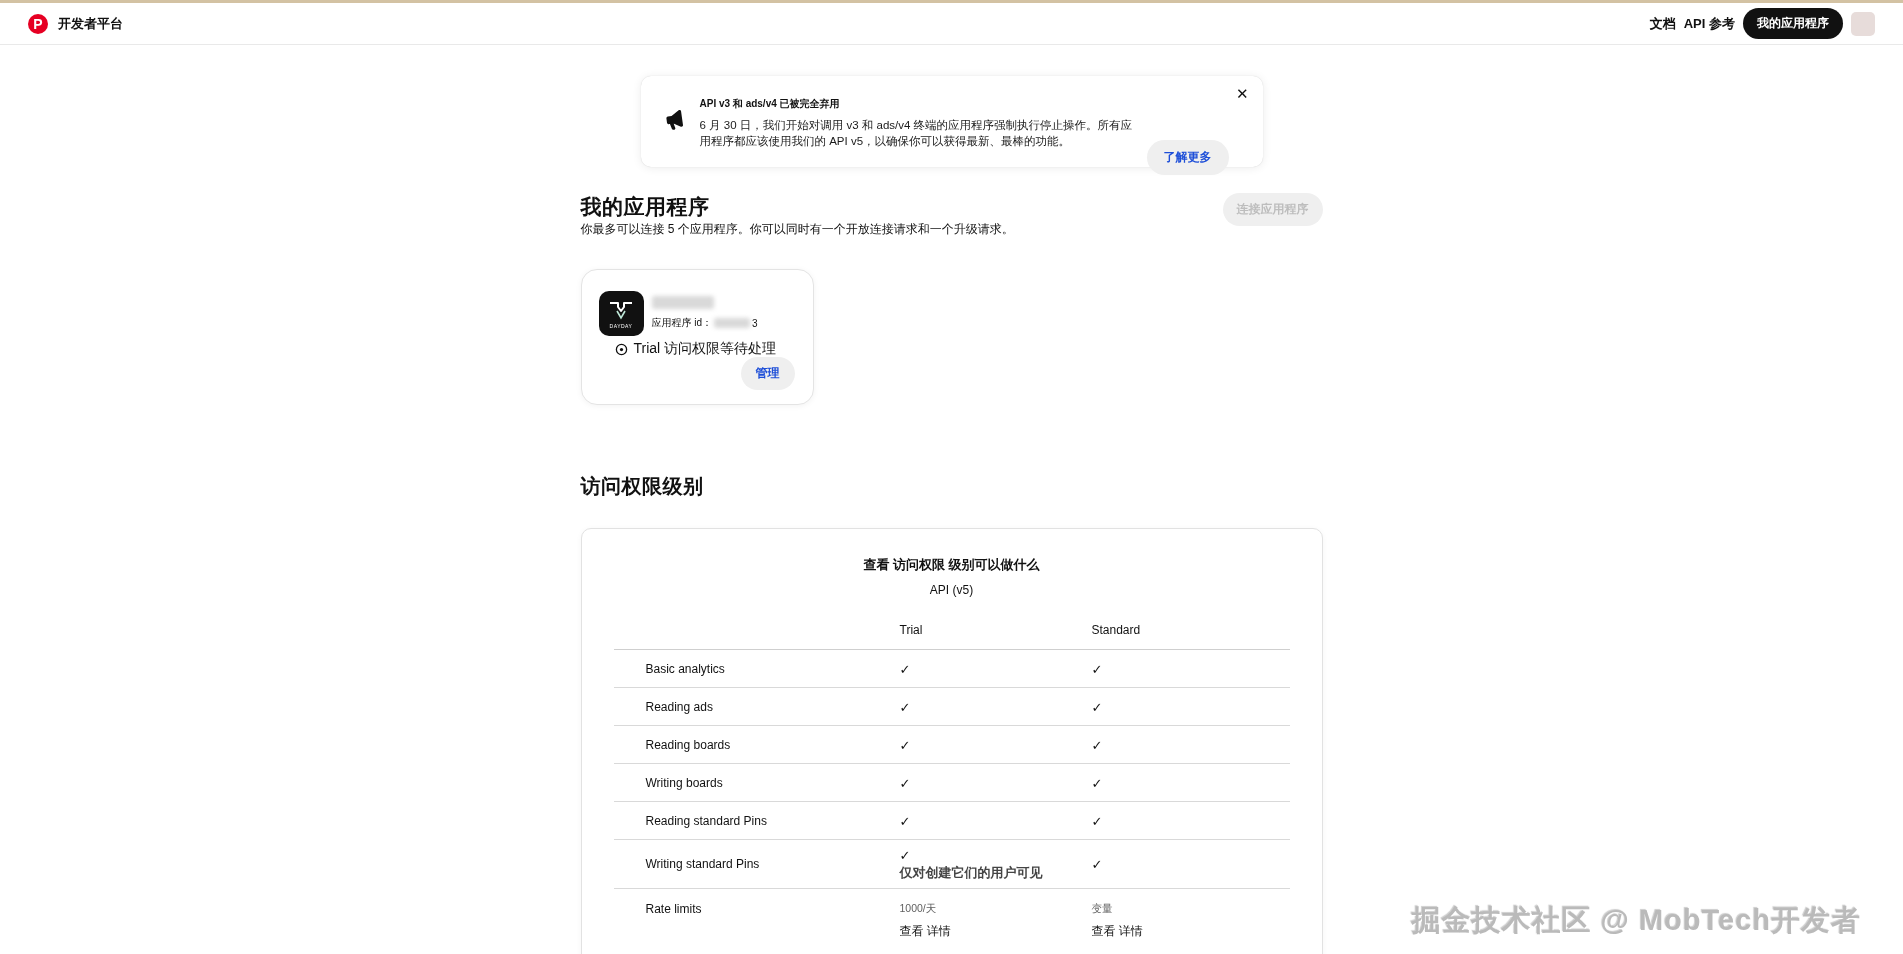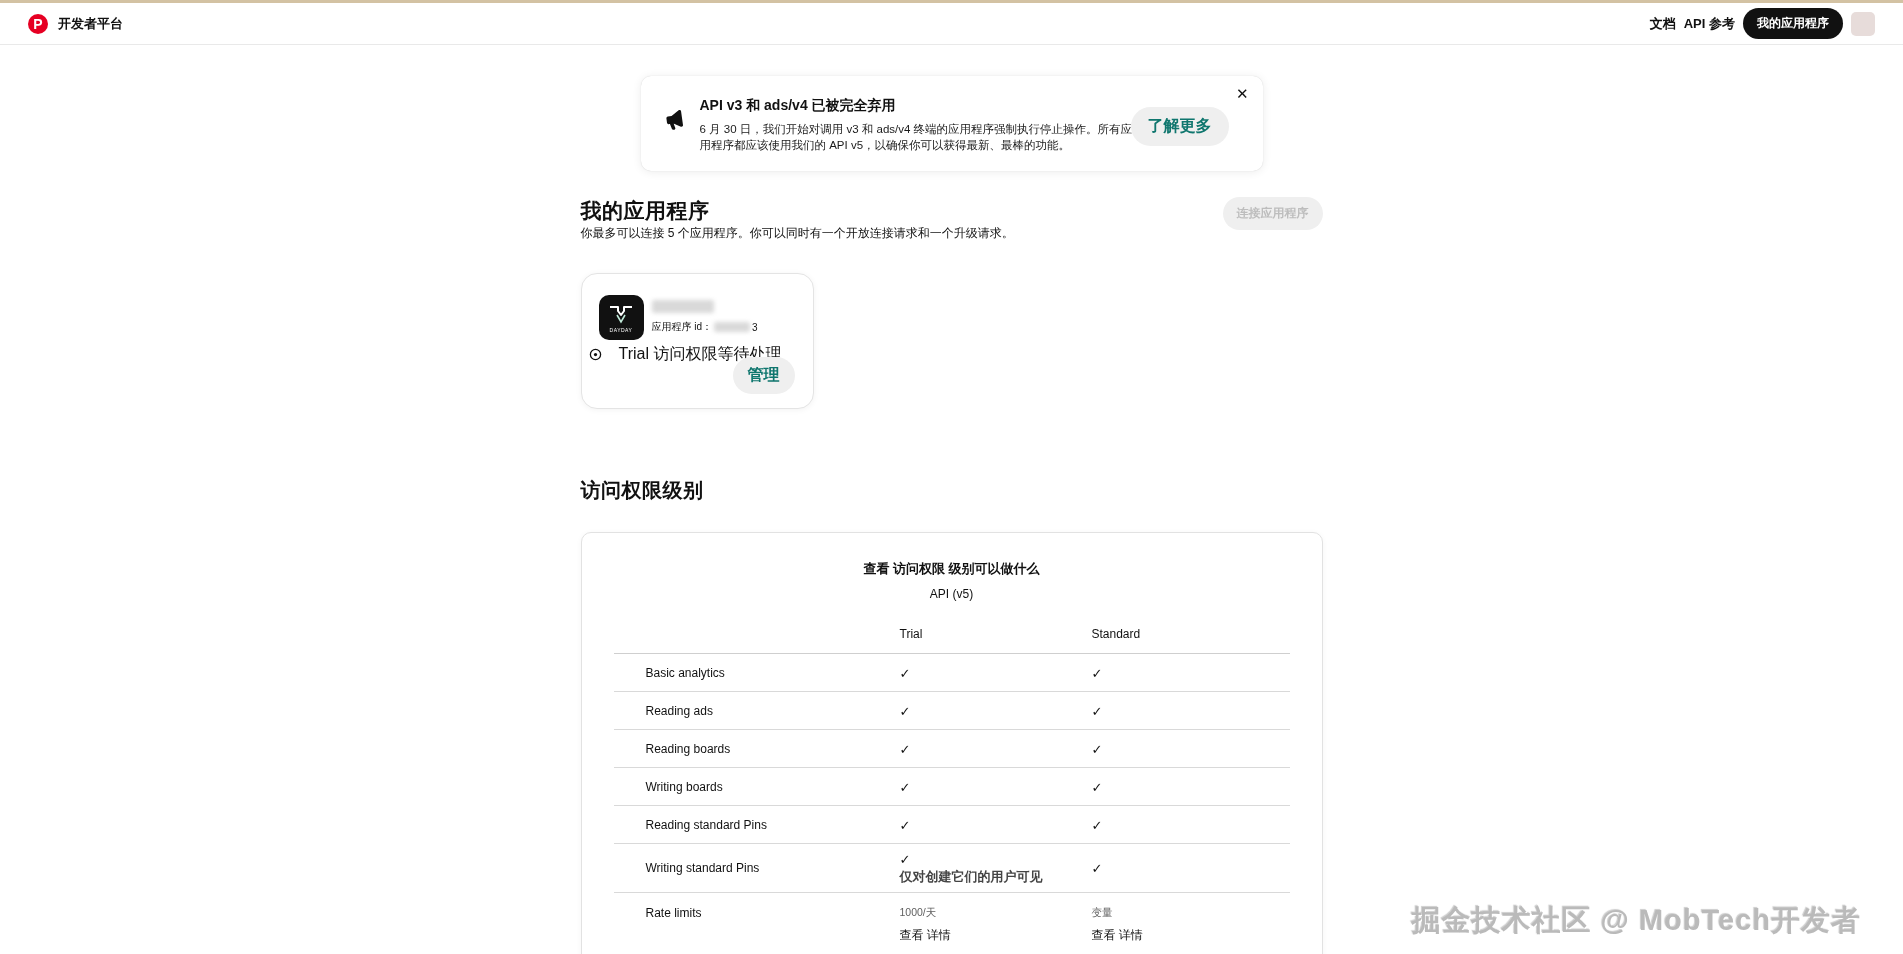--- a/index.html
+++ b/index.html
@@ -19,24 +19,24 @@
   .nav-link { font-size:13px; font-weight:bold; cursor:pointer; }
   .pill-dark { background:#111; color:#fff; font-size:12px; font-weight:bold;
                border:none; border-radius:999px; padding:7px 14px; cursor:pointer; }
   .avatar { width:24px; height:24px; border-radius:5px; background:#e7dcda; cursor:pointer; }
 
   
   .banner { position:relative; width:622px; min-height:90px; margin:31px auto 0;
             background:#fff; border-radius:10px; padding:21px 120px 18px 59px;
             box-shadow:0 0 1px rgba(0,0,0,0.18), 0 1px 10px rgba(0,0,0,0.08); }
   .banner .megaphone { position:absolute; left:24px; top:32px; transform:rotate(-8deg); }
-  .banner-title { font-size:14px; font-weight:bold; }
+  .banner-title { font-size:10px; font-weight:bold; }
   .banner-body { margin-top:6px; font-size:11.5px; line-height:16px; color:#1a1a1a; width:440px; }
-  .pill-gray { background:#efefef; color:#0f766e; font-size:16px; font-weight:bold;
-               border:none; border-radius:999px; padding:9px 17px; cursor:pointer; }
+  .pill-gray { background:#efefef; color:#1d4ed8; font-size:12px; font-weight:bold;
+               border:none; border-radius:999px; padding:9px 17px; cursor:pointer;margin-top:33px; }
   .banner .learn-more { position:absolute; right:34px; top:31px; }
   .banner .close-x { position:absolute; right:14px; top:8px; font-size:15px; font-weight:bold;
                      cursor:pointer; line-height:20px; }
 
   
   .content { width:742px; margin:0 auto; }
 
   .sec-head { position:relative; margin-top:26px; }
   .h1 { font-size:21px; font-weight:bold; letter-spacing:0.5px; }
   .sec-sub { font-size:12px; color:#111; }
@@ -51,22 +51,22 @@
   .app-icon { position:absolute; left:17px; top:21px; width:45px; height:45px;
               border-radius:10px; background:#111; display:flex; flex-direction:column;
               align-items:center; justify-content:center; }
   .app-icon svg { margin-top:3px; }
   .app-icon .icon-txt { color:#fff; font-size:5px; letter-spacing:0.5px; margin-top:2px; }
   .blur-bar { background:#d9d9d9; filter:blur(2px); border-radius:2px; }
   .app-name-blur { position:absolute; left:70px; top:26px; width:62px; height:13px; }
   .app-id-row { position:absolute; left:70px; top:46px; font-size:10px; color:#111;
                 display:flex; align-items:center; gap:2px; }
   .app-id-blur { display:inline-block; width:36px; height:10px; }
-  .app-status { position:absolute; left:7px; top:70px; display:flex; align-items:center;
-                gap:17px; font-size:16px; }
+  .app-status { position:absolute; left:33px; top:70px; display:flex; align-items:center;
+                gap:6px; font-size:14px; }
   .manage-btn { position:absolute; right:18px; bottom:14px; padding:8px 15px; }
 
   .h1-access { margin-top:68px; font-size:20px; font-weight:bold; letter-spacing:0.5px; }
 
   
   .table-card { margin-top:28px; width:742px; border:1px solid #e2e2e2; border-radius:10px;
                 background:#fff; box-shadow:0 1px 6px rgba(0,0,0,0.04);
                 padding:27px 32px 26px; }
   .tc-title { text-align:center; font-size:13px; font-weight:bold; }
   .tc-sub { text-align:center; font-size:12px; margin-top:9px; }

